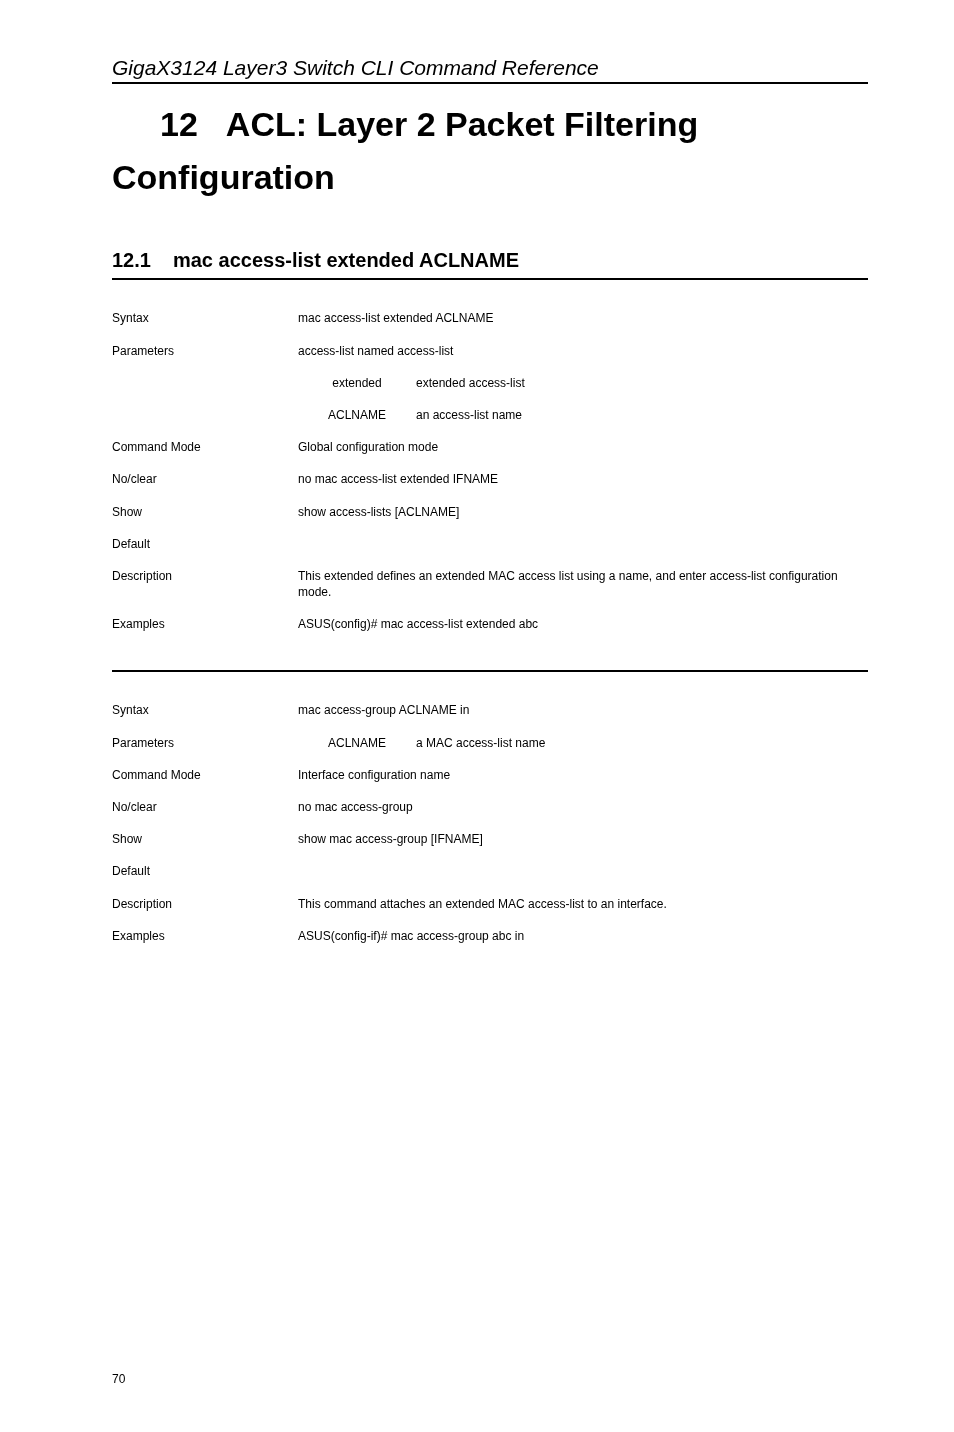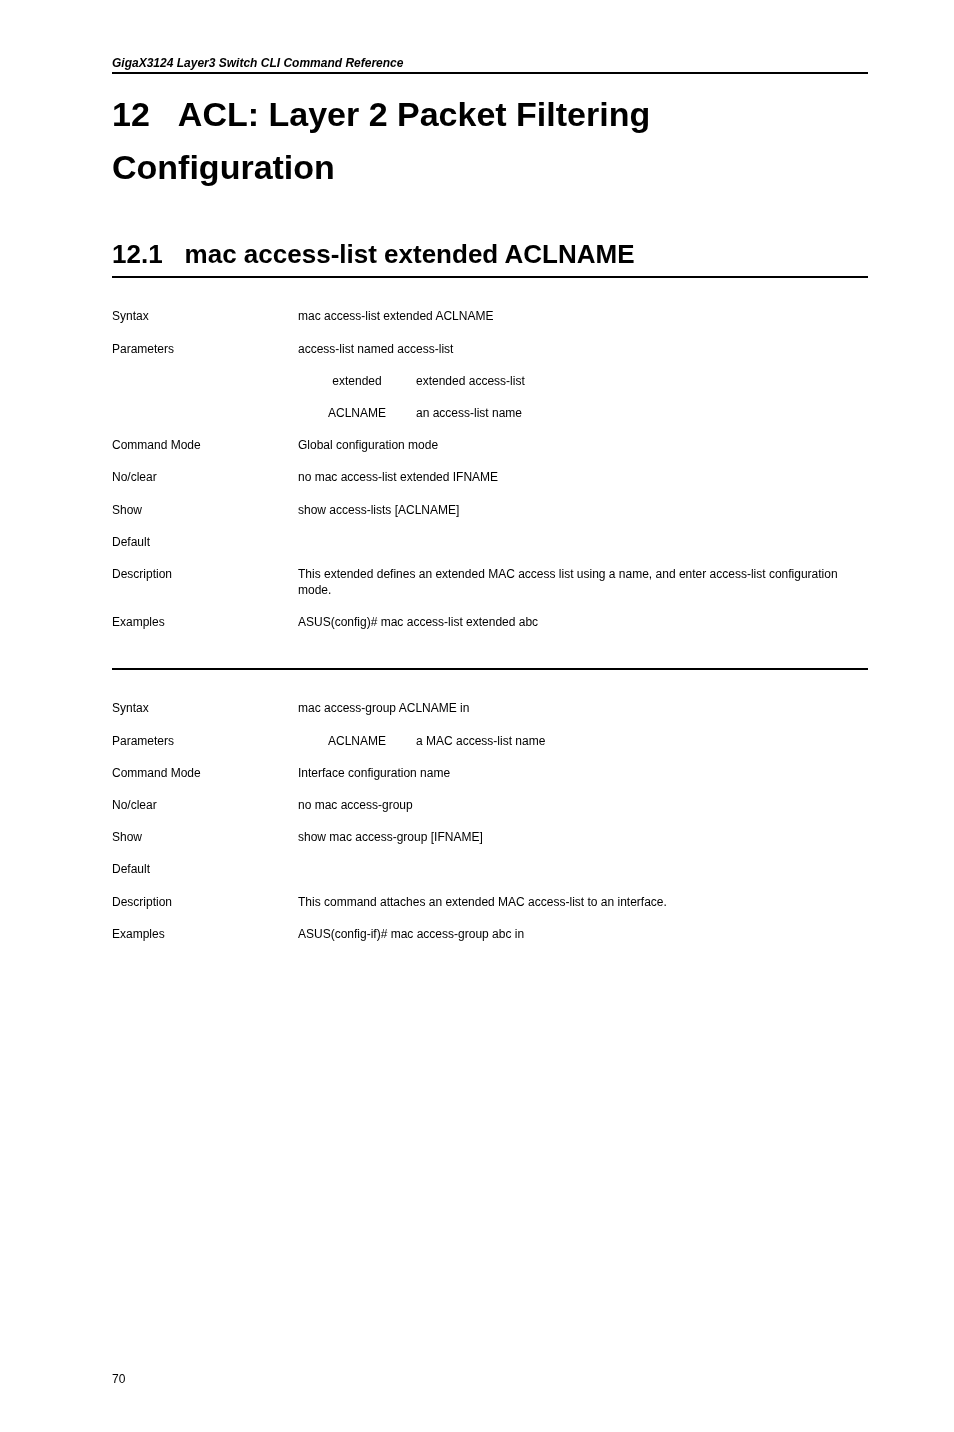--- a/index.html
+++ b/index.html
@@ -13,41 +13,42 @@
   }
   .page {
     padding: 56px 86px 0 112px;
     box-sizing: border-box;
     width: 954px;
     height: 1432px;
     position: relative;
   }
   .running-header {
     font-style: italic;
-    font-weight: bold;
-    font-size: 12px;
+    font-weight: normal;
+    font-size: 21px;
     margin-bottom: 2px;
   }
   .hr-top {
     border: none;
     border-top: 2px solid #000;
     margin: 0 0 14px 0;
   }
   .chapter-title {
     font-size: 34px;
     font-weight: bold;
     line-height: 1.55;
     margin: 0 0 46px 0;
   }
   .chapter-num {
     display: inline-block;
     margin-right: 28px;
+    margin-left: 48px;
   }
   .section-title {
-    font-size: 26px;
+    font-size: 20px;
     font-weight: bold;
     margin: 4px 0 6px 0;
   }
   .section-num {
     display: inline-block;
     margin-right: 22px;
   }
   .hr-section {
     border: none;
     border-top: 2px solid #000;

